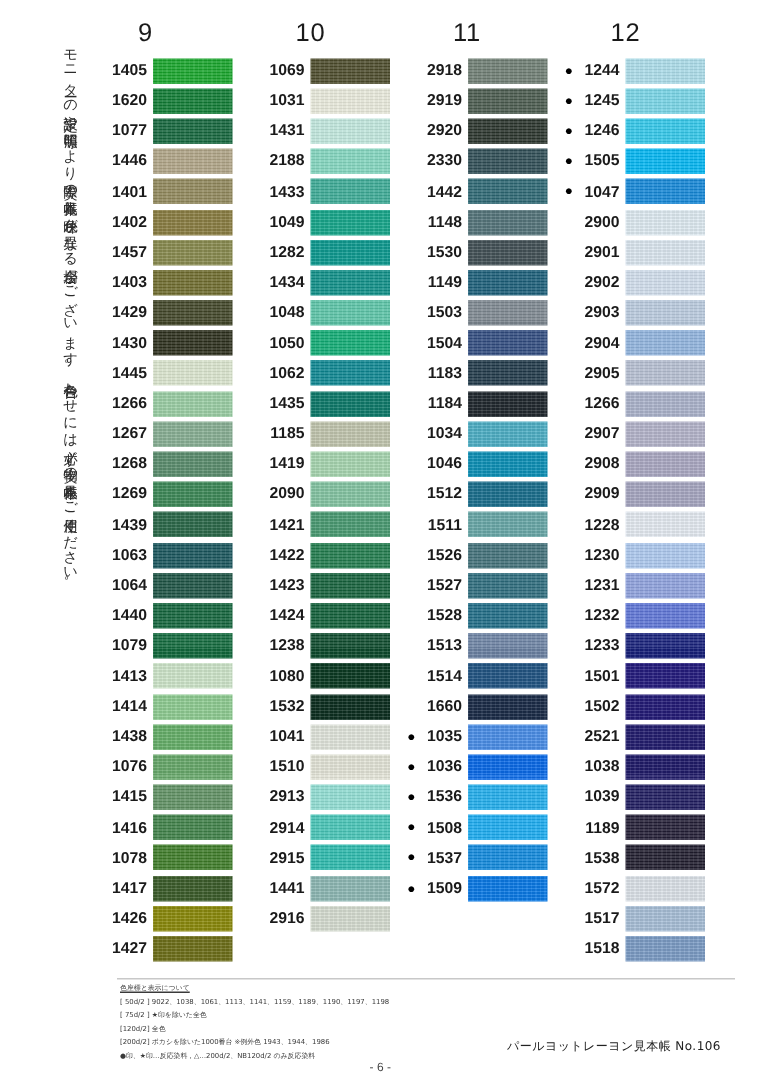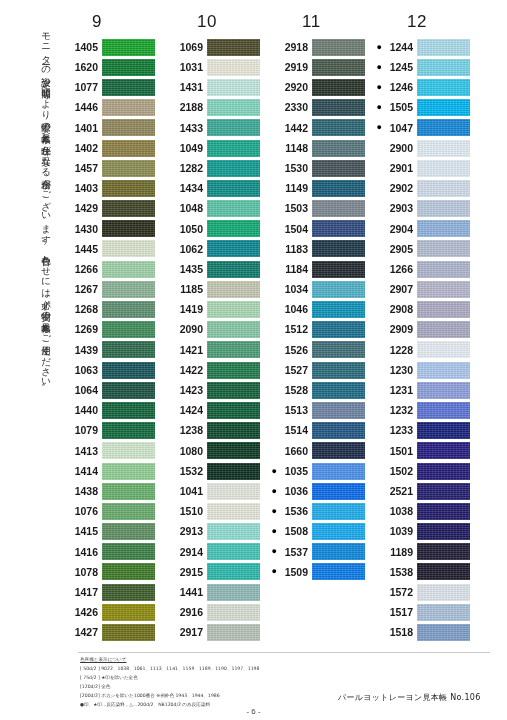--- a/index.html
+++ b/index.html
@@ -452,25 +452,20 @@
         <div class="swatch-row">
           <span class="dot-cell"></span>
           <span class="code-cell">1441</span>
           <span class="swatch-cell" style="background-color: rgb(143, 185, 181);"></span>
         </div>
         <div class="swatch-row">
           <span class="dot-cell"></span>
           <span class="code-cell">2916</span>
           <span class="swatch-cell" style="background-color: rgb(215, 222, 210);"></span>
         </div>
-        <div class="swatch-row">
-          <span class="dot-cell"></span>
-          <span class="code-cell">2917</span>
-          <span class="swatch-cell" style="background-color: rgb(182, 194, 182);"></span>
-        </div>
       </div>
     </div>
     <div class="color-column">
       <div class="column-header">11</div>
       <div class="swatch-list">
         <div class="swatch-row">
           <span class="dot-cell"></span>
           <span class="code-cell">2918</span>
           <span class="swatch-cell" style="background-color: rgb(109, 124, 113);"></span>
         </div>
@@ -536,20 +531,25 @@
         </div>
         <div class="swatch-row">
           <span class="dot-cell"></span>
           <span class="code-cell">1046</span>
           <span class="swatch-cell" style="background-color: rgb(14, 145, 183);"></span>
         </div>
         <div class="swatch-row">
           <span class="dot-cell"></span>
           <span class="code-cell">1512</span>
           <span class="swatch-cell" style="background-color: rgb(27, 111, 142);"></span>
+        </div>
+        <div class="swatch-row">
+          <span class="dot-cell"></span>
+          <span class="code-cell">1511</span>
+          <span class="swatch-cell" style="background-color: rgb(106, 169, 169);"></span>
         </div>
         <div class="swatch-row">
           <span class="dot-cell"></span>
           <span class="code-cell">1526</span>
           <span class="swatch-cell" style="background-color: rgb(63, 110, 119);"></span>
         </div>
         <div class="swatch-row">
           <span class="dot-cell"></span>
           <span class="code-cell">1527</span>
           <span class="swatch-cell" style="background-color: rgb(43, 106, 123);"></span>

